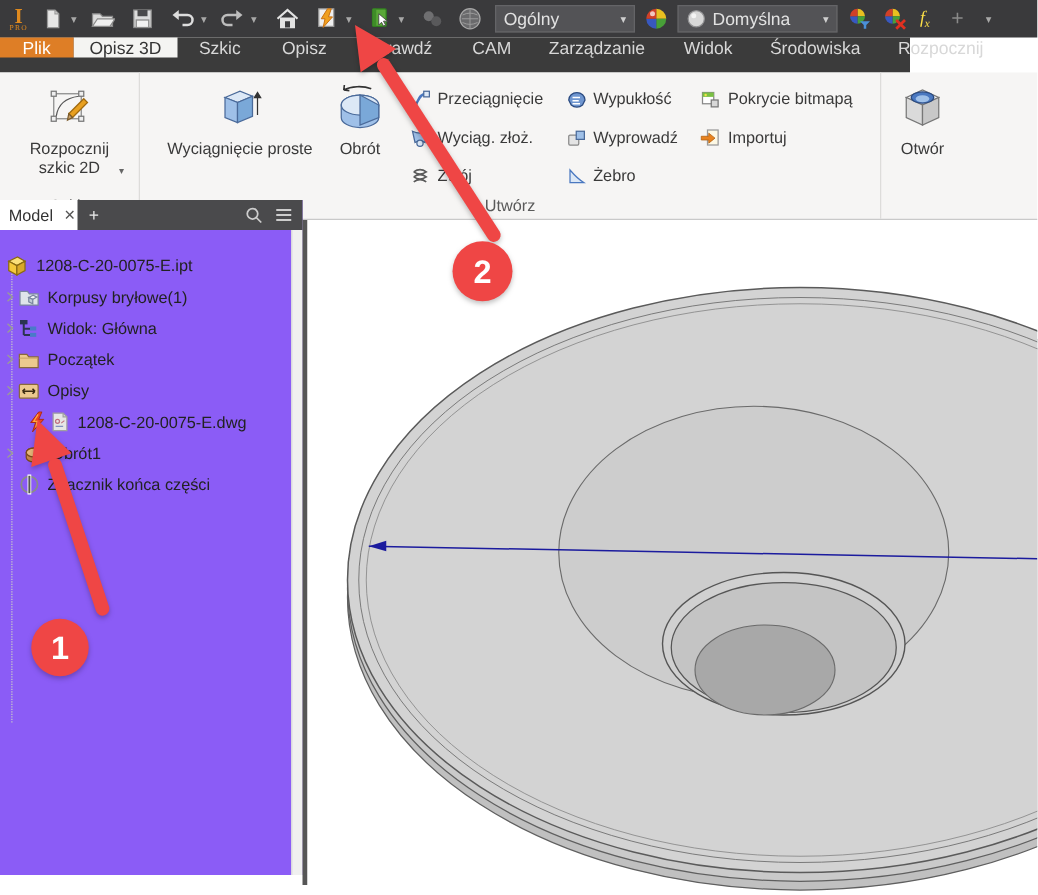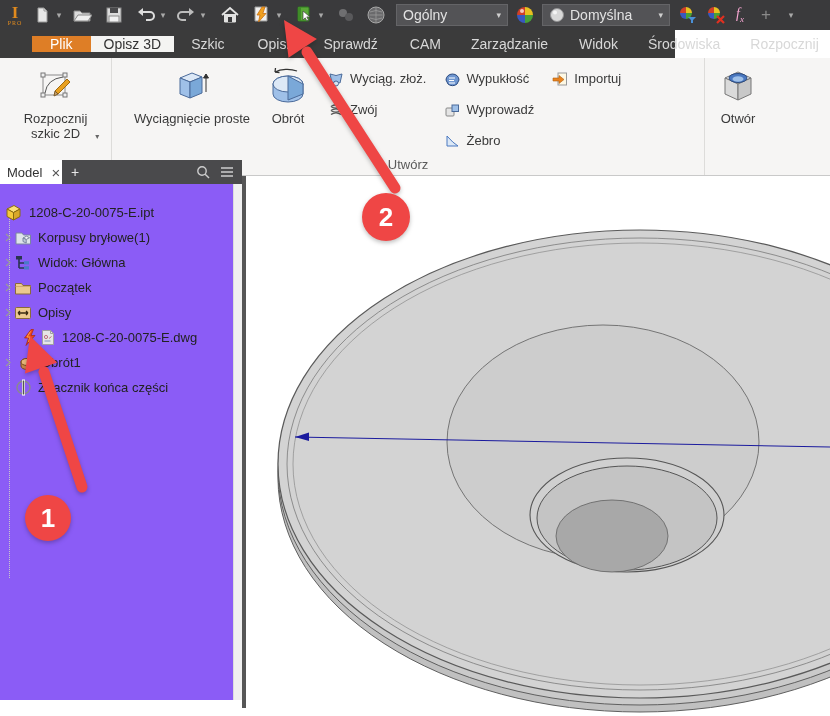--- a/index.html
+++ b/index.html
@@ -14,28 +14,28 @@
            width:24px; height:24px; flex:0 0 auto; }
   .tb-caret { color:#a8a8a8; font-size:9px; width:10px; text-align:center; flex:0 0 auto; }
   .logo { width:30px; height:30px; display:flex; flex-direction:column; align-items:center;
           justify-content:center; color:#e08a1e; font-family:"Liberation Serif",serif; }
   .logo .big { font-size:17px; font-weight:bold; line-height:15px; }
   .logo .sub { font-size:6px; letter-spacing:1px; line-height:6px; }
   .combo { height:22px; background:#535356; border:1px solid #646467; color:#e2e2e2;
            font-size:14px; display:flex; align-items:center; padding:0 6px; }
   .combo .cval { flex:1; }
   .combo .carr { font-size:9px; color:#cfcfcf; margin-left:8px; }
-  .fx { color:#f9a8d4; font-family:"Liberation Serif",serif; font-style:italic;
+  .fx { color:#fde047; font-family:"Liberation Serif",serif; font-style:italic;
         font-size:14px; }
   .fx sub { font-size:9px; }
   .plusbtn { color:#8a8a8a; font-size:17px; }
 
   
-  #tabbar { position:absolute; left:0; top:30px; width:675px; height:28px;
-            background:#3b3b3b; display:flex; align-items:center;padding-left:32px; }
+  #tabbar { position:absolute; left:0; top:30px; width:728px; height:28px;
+            background:#3b3b3b; display:flex; align-items:flex-start; }
   .rtab { display:flex; align-items:center; padding:0 13px; font-size:14px;
           color:#d8d8d8; white-space:nowrap; }
   .rtab.file { background:#de7e26; color:#fff; padding:0 18px; }
   .rtab.active { background:#f4f4f2; color:#333; }
 
   
   #ribbon { position:absolute; left:0; top:58px; width:830px; height:118px;
             background:#f6f5f4; border-bottom:1px solid #c9c9c9; display:flex; }
   .rgroup { display:flex; flex-direction:column; border-right:1px solid #dddcda; }
   .rg-content { flex:1; display:flex; align-items:flex-start; }
@@ -263,20 +263,28 @@
                 <path d="M21 10 L21 34 L36 28 L36 18 Z" fill="#7aa8d8" stroke="#4a6a9a"></path>
                 <path d="M30 5 A17 9 0 0 0 8 6 M8 6 l0.5 -4 M8 6 l4.5 0.5" fill="none" stroke="#333" stroke-width="1.3"></path>
               </svg>
           </span>
           <span class="blabel">Obrót</span>
         </div>
 
         <div class="smallcol" style="margin-left:8px">
           <div class="smallbtn">
             <svg width="16" height="16">
+                <path d="M3 13 C7 13 6 4 13 4" fill="none" stroke="#4a78c0" stroke-width="2"></path>
+                <rect x="1" y="11" width="4.5" height="4.5" fill="#9fc0e8" stroke="#4a6a9a"></rect>
+                <rect x="11" y="2" width="4.5" height="4.5" fill="#dce8f6" stroke="#4a6a9a"></rect>
+              </svg>
+            <span>Przeciągnięcie</span>
+          </div>
+          <div class="smallbtn">
+            <svg width="16" height="16">
                 <path d="M2 3 Q8 6 14 3 L12 12 Q8 10 4 12 Z" fill="#9fc0e8" stroke="#4a6a9a"></path>
                 <circle cx="8" cy="12.5" r="2.5" fill="#dce8f6" stroke="#4a6a9a"></circle>
               </svg>
             <span>Wyciąg. złoż.</span>
           </div>
           <div class="smallbtn">
             <svg width="16" height="16">
                 <path d="M3 4.5 q5 -3.5 10 0 q-5 3.5 -10 0 M3 8.5 q5 -3.5 10 0 q-5 3.5 -10 0 M3 12.5 q5 -3.5 10 0" fill="none" stroke="#5a5a5a" stroke-width="1.4"></path>
               </svg>
             <span>Zwój</span>
@@ -300,20 +308,29 @@
           </div>
           <div class="smallbtn">
             <svg width="16" height="16">
                 <path d="M3 13 L3 3 Q9 10 14 13 Z" fill="#dce8f6" stroke="#4a78c0"></path>
               </svg>
             <span>Żebro</span>
           </div>
         </div>
 
         <div class="smallcol" style="margin-left:2px">
+          <div class="smallbtn">
+            <svg width="16" height="16">
+                <rect x="2" y="3" width="9" height="9" fill="#fff" stroke="#888"></rect>
+                <rect x="2" y="3" width="9" height="3.5" fill="#7ac043"></rect>
+                <circle cx="4.5" cy="5" r="1" fill="#f2e048"></circle>
+                <rect x="9" y="9" width="5.5" height="5.5" fill="#d8d8d8" stroke="#777"></rect>
+              </svg>
+            <span>Pokrycie bitmapą</span>
+          </div>
           <div class="smallbtn">
             <svg width="16" height="16">
                 <rect x="6" y="2" width="8.5" height="12" fill="#fdf8e4" stroke="#999"></rect>
                 <path d="M1 7 L7 7 L7 4.5 L12 8.5 L7 12.5 L7 10 L1 10 Z" fill="#e8821e" stroke="#b05e0e" stroke-width="0.6"></path>
               </svg>
             <span>Importuj</span>
           </div>
         </div>
       </div>
       <div class="rg-label">Utwórz</div>

